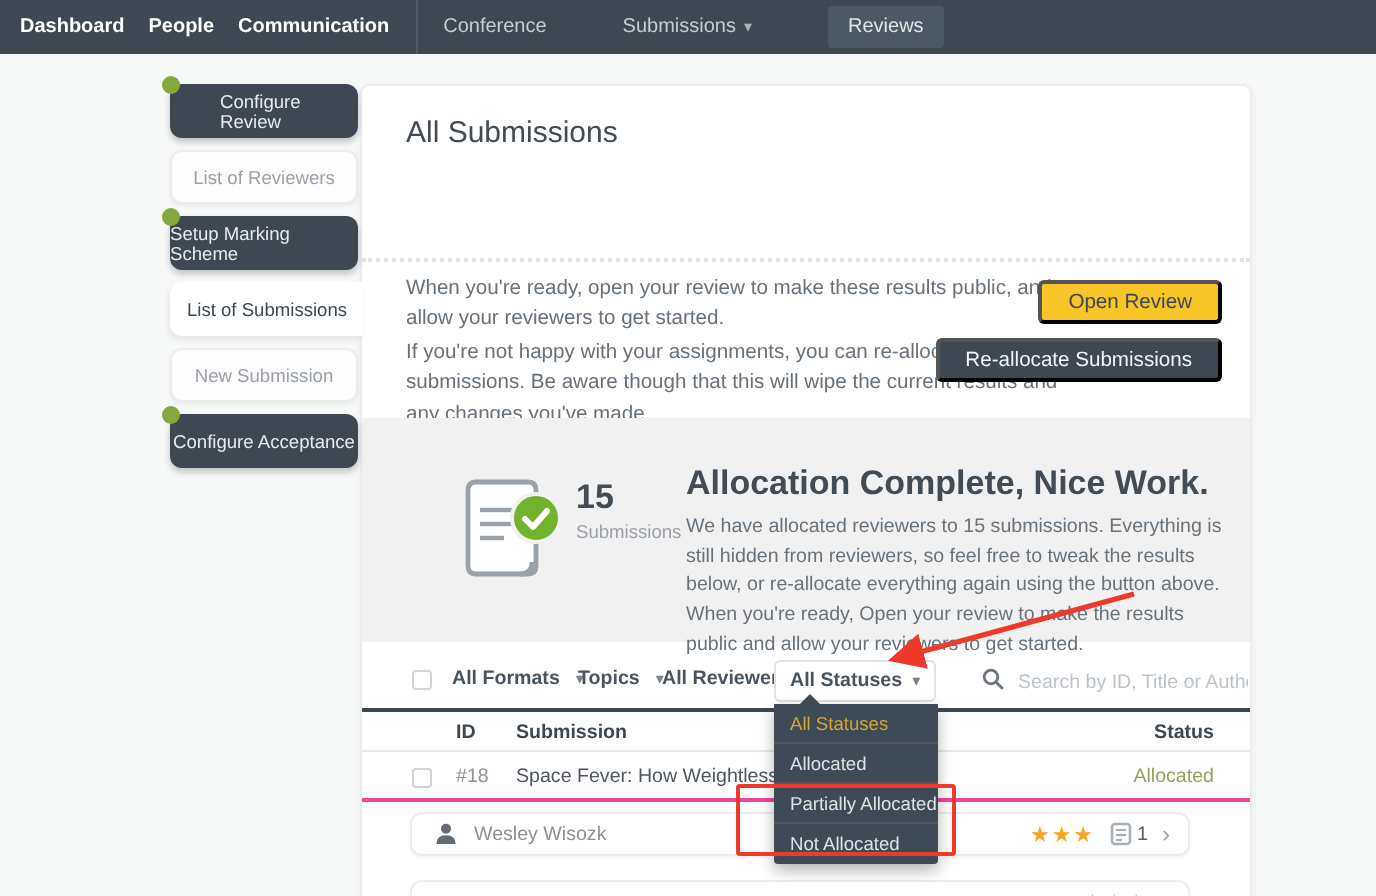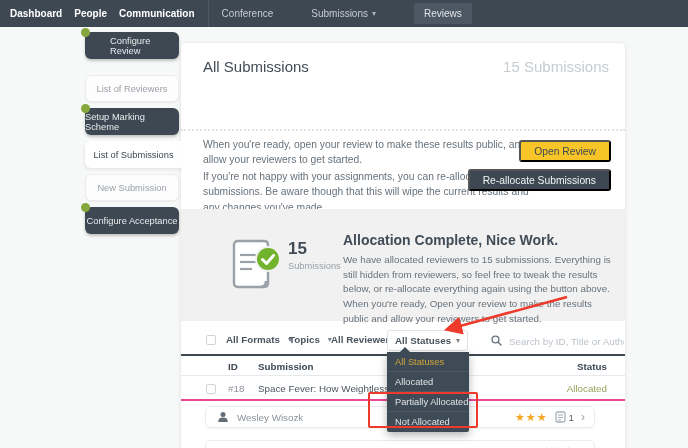--- a/index.html
+++ b/index.html
@@ -47,21 +47,21 @@
   .btn-yellow { background:#f7c527; color:#3d4852; }
   .btn-dark   { background:#3d4852; color:#f2f4f5; }
 
   
   .alloc-card { position:absolute; top:166px; left:0; width:100%; height:112px; background:#f1f1f1; }
   .alloc-icon { position:absolute; left:45px; top:28px; width:58px; height:56px; }
   .alloc-count { position:absolute; left:107px; top:30px; }
   .alloc-count .num { font-size:17px; font-weight:bold; color:#414c56; }
   .alloc-count .unit { font-size:9.3px; color:#9aa1a8; margin-top:2px; }
   .alloc-text { position:absolute; left:162px; top:23px; width:272px; }
-  .alloc-text h3 { font-size:14px; color:#414c56; margin-bottom:5px; }
+  .alloc-text h3 { font-size:17px; color:#414c56; margin-bottom:5px; }
   .alloc-text p  { font-size:9.8px; line-height:1.5; color:#68727b; }
 
   
   .filters { position:absolute; top:287px; left:0; width:100%; height:24px; }
   .cbx { position:absolute; width:10px; height:10px; border:1px solid #cfd4d9; border-radius:2px; background:#fff; cursor:pointer; }
   .filter-item { position:absolute; top:4px; font-size:9.8px; font-weight:bold; color:#4a545e;
                  display:flex; align-items:center; gap:8px; cursor:pointer; white-space:nowrap; }
   .filter-item .chev { font-size:8px; color:#7b848c; }
   .statuses-btn { position:absolute; left:206px; top:0px; height:21px; padding:0 7px;
                   background:#fff; border:1px solid #dfe3e6; border-radius:3px;
@@ -123,21 +123,21 @@
     <div class="nav-right">
       <span class="nav-item">Conference</span>
       <span class="nav-item">
         <span>Submissions</span>
         <span class="chev">▾</span>
       </span>
       <span class="nav-item reviews">Reviews</span>
     </div>
   </nav>
 
-  <div class="step dark" style="top:32px;padding-left:25px;">
+  <div class="step dark" style="top:42px;padding-left:25px;">
     <span class="step-dot"></span>
     <span>Configure Review</span>
   </div>
   <div class="step light" style="top:75px;">
     <span>List of Reviewers</span>
   </div>
   <div class="step dark" style="top:108px;">
     <span class="step-dot"></span>
     <span>Setup Marking Scheme</span>
   </div>
@@ -150,21 +150,20 @@
   <div class="step dark" style="top:207px;">
     <span class="step-dot"></span>
     <span>Configure Acceptance</span>
   </div>
 
   <main class="panel">
     <div class="panel-inner">
 
       <div class="hdr-row">
         <span class="panel-title">All Submissions</span>
-        <span class="panel-count">15 Submissions</span>
       </div>
 
 
       <div class="dotted-sep"></div>
 
       <p class="action-text" style="top:94px;">When you're ready, open your review to make these results public, and allow your reviewers to get started.</p>
       <button class="btn btn-yellow" style="top:97px;">Open Review</button>
 
       <p class="action-text" style="top:126px;">If you're not happy with your assignments, you can re-allocate your submissions. Be aware though that this will wipe the current results and any changes you've made.</p>
       <button class="btn btn-dark" style="top:126px;">Re-allocate Submissions</button>

